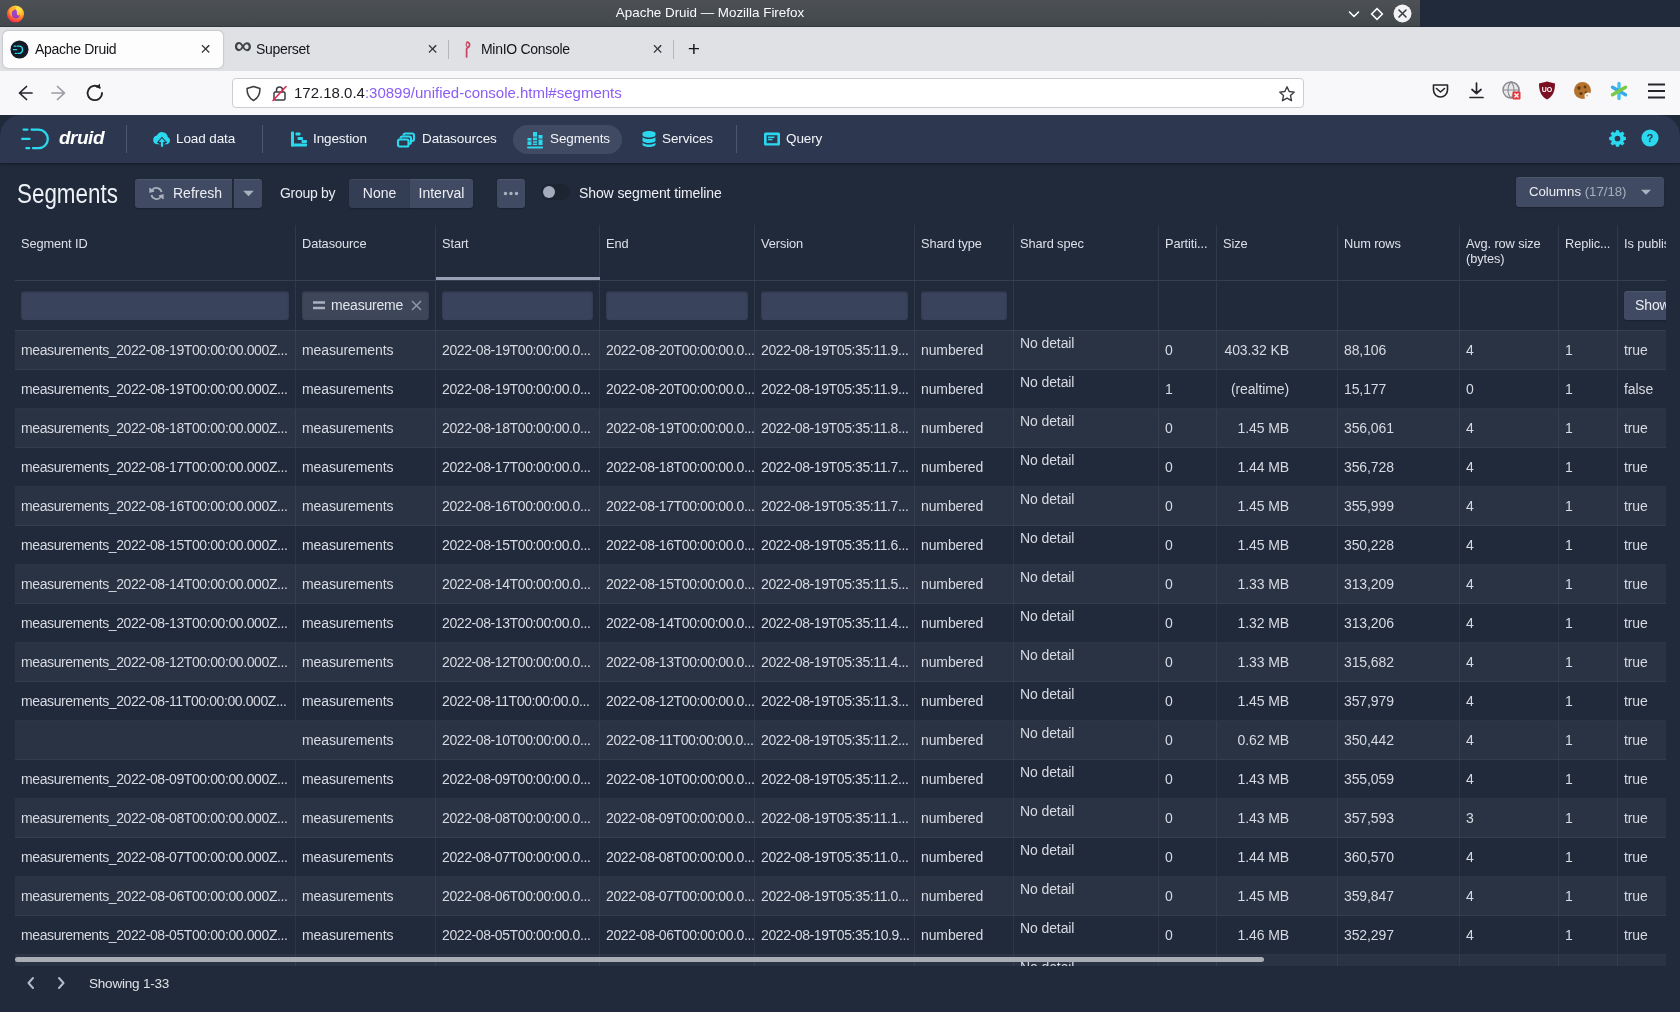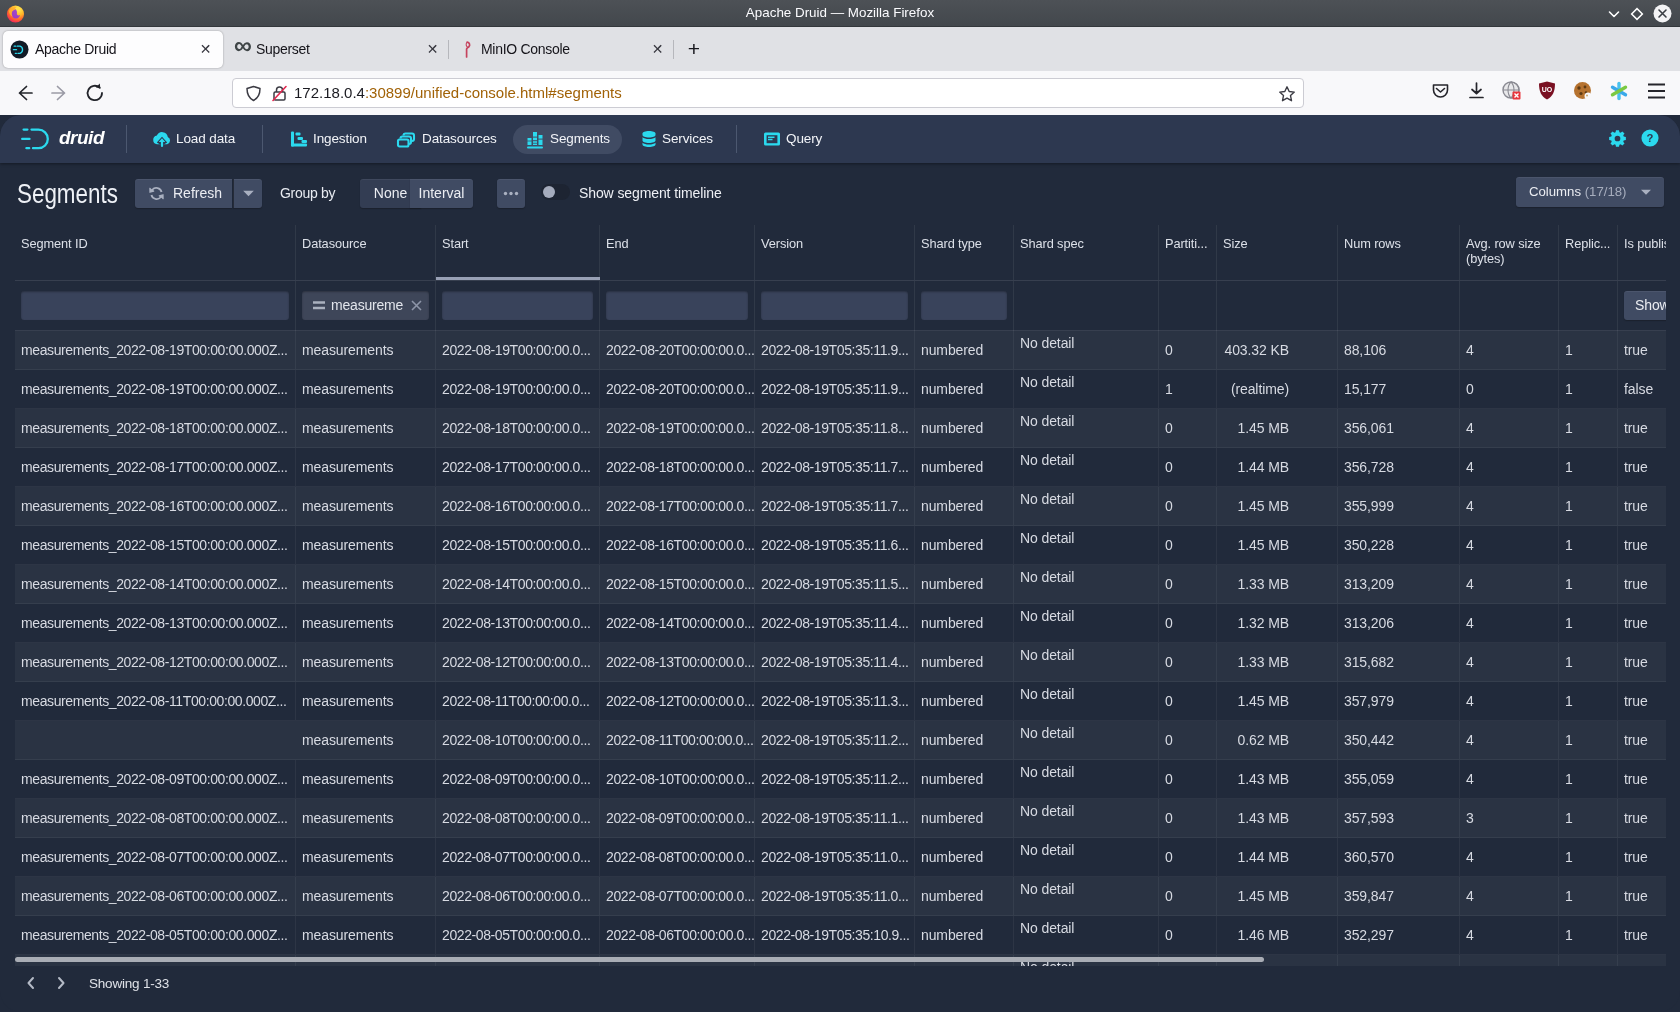--- a/index.html
+++ b/index.html
@@ -1,19 +1,19 @@
 <!DOCTYPE html>
 <html><head><meta charset="utf-8"><title>Apache Druid</title>
 <style>
 * { margin:0; padding:0; box-sizing:border-box; }
 html,body { width:1680px; height:1012px; overflow:hidden; }
 body { font-family:"Liberation Sans", sans-serif; background:#212a3b; }
 
 
-#titlebar { position:absolute; left:0; top:0; width:1680px; height:27px;
+#titlebar { position:absolute; left:0; top:0; width:1420px; height:27px;
   background:linear-gradient(#4d5156,#42474c);padding-left:28px; }
 #titlebar .tb-line { position:absolute; left:0; top:26px; width:100%; height:1px; background:#33373b; }
 #fflogo { position:absolute; left:6px; top:4px; width:19px; height:19px; }
 #wintitle { position:absolute; left:0; top:0; width:100%; height:26px; line-height:26px;
   text-align:center; color:#fbfbfe; font-size:13.4px; }
 .winbtns { position:absolute; right:8px; top:3px; height:21px; display:flex; align-items:center; gap:9px; }
 
 #tabbar { position:absolute; left:0; top:27px; width:1680px; height:44px; background:#e0e1e5; }
 .tab { position:absolute; top:4px; height:37px; border-radius:5px; }
 #tab1 { left:3px; width:220px; background:#fdfdfe; box-shadow:0 0 2px rgba(0,0,0,.35); }
@@ -22,21 +22,21 @@
 .tabclose { position:absolute; top:9px; width:19px; height:19px; color:#36363e; font-size:14px; text-align:center; line-height:19px;}
 #tab1 .tabclose { right:8px; }
 .tabsep { position:absolute; top:13px; width:1px; height:19px; background:#b6b7bc; }
 #newtab { position:absolute; left:680px; top:9px; width:28px; height:28px; color:#17171d; font-size:21px; font-weight:400; text-align:center; line-height:26px; }
 
 #toolbar { position:absolute; left:0; top:71px; width:1680px; height:44px; background:#f8f8fa; }
 .navbtn { position:absolute; top:7px; width:30px; height:30px; }
 #urlbox { position:absolute; left:232px; top:7px; width:1072px; height:30px; background:#ffffff;
   border:1px solid #ccccd3; border-radius:4px; }
 #urltext { position:absolute; left:61px; top:0; line-height:28px; font-size:15px; color:#1b1b21; }
-#urltext .dim { color:#a16207; }
+#urltext .dim { color:#8b5cf6; }
 .tbicon { position:absolute; top:9px; }
 
 
 #app { position:absolute; left:0; top:115px; width:1680px; height:897px; background:#212a3b; overflow:hidden;border-radius:21px; }
 #dnavbar { position:absolute; left:0; top:0; width:1680px; height:48px; background:#2d3850;
   box-shadow:0 1px 3px rgba(0,0,0,.4); }
 .dsep { position:absolute; top:10px; width:1px; height:28px; background:#4c5870; }
 .navitem { position:absolute; top:0; height:48px; color:#f2f4f8; font-size:13.5px; letter-spacing:-0.1px; white-space:nowrap; }
 .navitem .lbl { position:absolute; top:0; line-height:48px; }
 #seg-pill { position:absolute; left:513px; top:10px; width:109px; height:29px; background:#404b63; border-radius:15px; }
@@ -323,21 +323,21 @@
           </g>
         </svg>
       <span style="position:absolute;left:38px;top:0;line-height:29px;">Refresh</span>
     </div>
     <div class="btn" style="left:233px; top:16px; width:29px; height:29px; border-radius:0 3px 3px 0; border-left:1px solid rgba(17,20,24,.55);">
       <svg style="position:absolute;left:8px;top:11px;" width="13" height="8" viewBox="0 0 13 8">
           <path d="M1.2 0.8 L6.5 6.2 L11.8 0.8 Z" fill="#a9b0c0"></path>
         </svg>
     </div>
     <div id="groupby">Group by</div>
-    <div class="btn" style="left:349px; top:16px; width:61px; height:29px; border-radius:3px 0 0 3px; background:#333d53;margin-left:11px;">
+    <div class="btn" style="left:349px; top:16px; width:61px; height:29px; border-radius:3px 0 0 3px; background:#333d53;">
         <span style="position:absolute;left:0;width:61px;text-align:center;line-height:29px;">None</span>
       </div>
     <div class="btn" style="left:410px; top:16px; width:63px; height:29px; border-radius:0 3px 3px 0;">
         <span style="position:absolute;left:0;width:63px;text-align:center;line-height:29px;">Interval</span>
       </div>
     <div class="btn" style="left:497px; top:16px; width:28px; height:29px;">
       <svg style="position:absolute;left:6px;top:12px;" width="16" height="5" viewBox="0 0 16 5">
           <g fill="#aab1c1">
             <circle cx="2.5" cy="2.5" r="1.7"></circle>
             <circle cx="8" cy="2.5" r="1.7"></circle>

